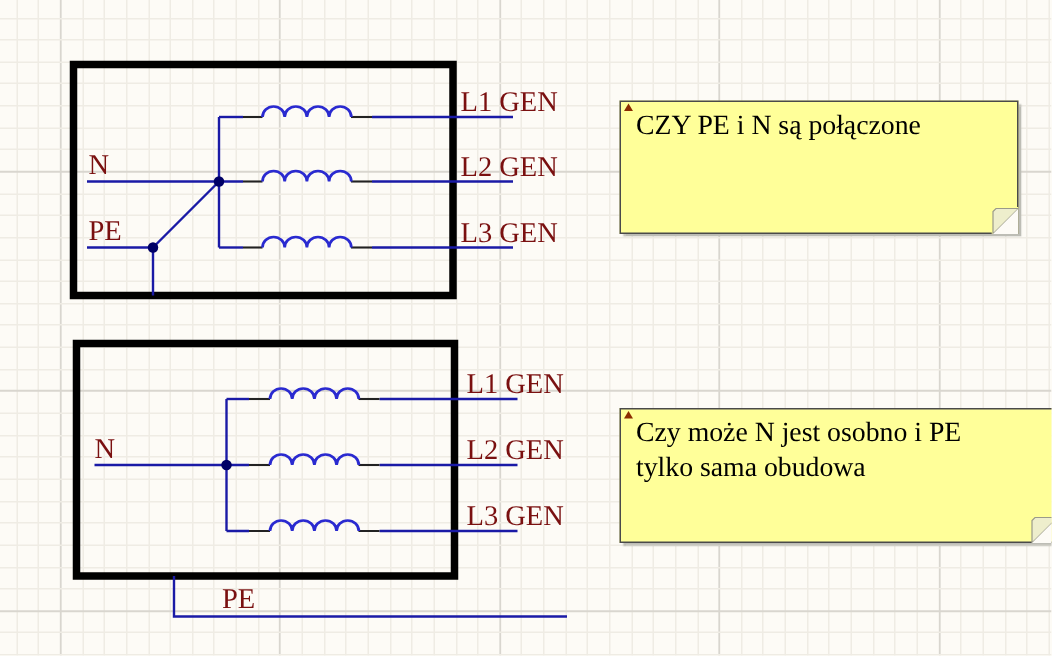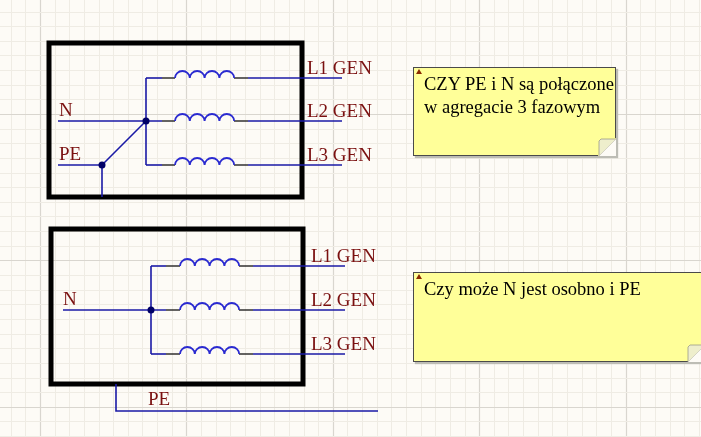--- a/index.html
+++ b/index.html
@@ -160,31 +160,31 @@
     </g>
     <circle cx="151" cy="310" r="3.5" fill="#000066"></circle>
     <text class="lbl" x="63" y="305">N</text>
     <text class="lbl" x="311" y="262">L1 GEN</text>
     <text class="lbl" x="311" y="306">L2 GEN</text>
     <text class="lbl" x="311" y="350">L3 GEN</text>
     <text class="lbl" x="148" y="405">PE</text>
   </g>
 </svg>
 
-<div class="note" style="left:413px;top:67px;width:203px;height:89px;">
+<div class="note" style="left:413px;top:67px;width:266px;height:89px;">
   <span class="marker"></span>
   <span class="line">CZY PE i N są połączone</span>
-  <span class="line">w agregacie 3 fazowym</span>
   <svg class="fold" viewBox="0 0 18 18">
     <polygon points="18,0 18,1 1,18 0,18 0,0" fill="#ffff99"></polygon>
     <polygon points="18,1 1,18 1,3 3,1" fill="#eeeecc" stroke="#9a9a8a" stroke-width="0.8"></polygon>
     <polygon points="18,1 18,18 1,18" fill="#fdfbf6"></polygon>
   </svg>
 </div>
 
 <div class="note" style="left:413px;top:272px;width:292px;height:90px;">
   <span class="marker"></span>
   <span class="line">Czy może N jest osobno i PE</span>
+  <span class="line">tylko sama obudowa</span>
   <svg class="fold" viewBox="0 0 18 18">
     <polygon points="18,1 1,18 1,3 3,1" fill="#eeeecc" stroke="#9a9a8a" stroke-width="0.8"></polygon>
     <polygon points="18,1 18,18 1,18" fill="#fdfbf6"></polygon>
   </svg>
 </div>
 
 </body></html>

